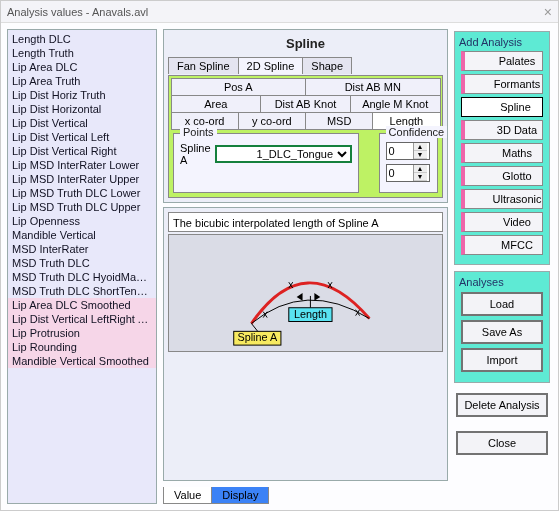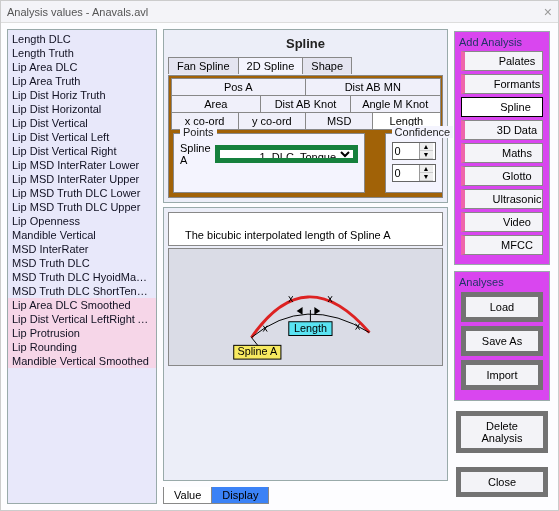--- a/index.html
+++ b/index.html
@@ -10,44 +10,44 @@
   .content { display:flex; padding:6px 6px 6px 6px; gap:6px; height: calc(100% - 22px); }
   .leftlist { width:150px; background:#e8e8fa; border:1px solid #9aa; overflow:hidden; padding:2px 0;}
   .leftlist .item { padding:1px 4px; color:#112; white-space:nowrap; overflow:hidden; text-overflow:ellipsis;}
   .leftlist .item.pink { background:#f6d6e8; }
   .center { width:285px; display:flex; flex-direction:column; gap:4px;}
   .panel { background:#eceef8; border:1px solid #9aa; padding:4px; }
   .panel-title { text-align:center; font-weight:bold; font-size:13px; padding:2px 0 6px 0; color:#222;}
   .tabs { display:flex; margin-bottom:2px;}
   .tab { border:1px solid #888; border-bottom:none; padding:2px 8px; background:#e4e4f0; margin-right:-1px; position:relative;}
   .tab.active { background:#f4f4fe; z-index:2;}
-  .tabcontent { border:1px solid #888; background:#a16207; padding:2px; margin-top:-1px;}
+  .tabcontent { border:1px solid #888; background:#bef264; padding:2px; margin-top:-1px;}
   .btnrow { display:flex; }
   .btnrow .cell { border:1px solid #888; background:#f0f0fa; text-align:center; padding:2px 0; flex:1; margin:-0.5px;}
   .btnrow .cell.active { background:#fff; }
   .fs { border:1px solid #888; margin:4px 2px 2px 2px; padding:8px 6px 6px 6px; position:relative; background:#f4f4fe;}
   .fs-legend { position:absolute; top:-8px; left:6px; background:#f4f4fe; padding:0 3px; color:#222;}
   .row { display:flex; align-items:center; gap:4px;}
-  select.combo { flex:1; border:5px solid #15803d; height:18px; background:#fff;padding-left:36px;}
+  select.combo { flex:1; border:2px solid #15803d; height:18px; background:#fff;padding-left:36px;}
   .spin { width:44px; height:18px; border:1px solid #666; background:#fff; display:flex; align-items:center;}
   .spin input { width:26px; border:none; outline:none; font-size:11px; padding-left:2px;}
   .spin .arrows { display:flex; flex-direction:column; width:14px; border-left:1px solid #999;}
   .spin .arrows div { height:8px; font-size:7px; line-height:7px; text-align:center; background:#eee; border-bottom:1px solid #ccc;}
-  .descbox { border:1px solid #888; background:#fff; padding:16px; height:20px;}
+  .descbox { border:1px solid #888; background:#fff; padding:4px; height:20px;}
   .diagram { border:1px solid #888; background:#dadce6; height:118px; position:relative; margin-top:2px; overflow:hidden;}
   .bottomtabs { display:flex; margin-top:2px;}
   .bottomtabs .btab { border:1px solid #888; border-top:none; padding:2px 10px; background:#3b82f6; margin-right:-1px;}
   .bottomtabs .btab.active { background:#fff;text-align:right; }
   .right { width:96px; display:flex; flex-direction:column; gap:6px; padding-top:2px;}
-  .group { border:1px solid #9aa; background:#d946ef; padding:4px 4px 6px 4px;}
+  .group { border:1px solid #9aa; background:#5eead4; padding:4px 4px 6px 4px;}
   .group-title { color:#223366; font-size:11px; margin-bottom:3px;}
   .rbtn { border:1px solid #888; background:#f4f4f8; text-align:center; padding:3px 0; margin:3px 2px; }
   .rbtn.pink { border-left:4px solid #e6a;padding-left:27px; }
   .rbtn.active { background:#fff; border:1px solid #000;}
-  .stdbtn { border:5px solid #737373; background:#f3f3f7; text-align:center; padding:4px 4px; margin:4px 2px;}
+  .stdbtn { border:2px solid #737373; background:#f3f3f7; text-align:center; padding:4px 4px; margin:4px 2px;}
   svg text { font-family: Arial, sans-serif; }
 </style>
 </head>
 <body>
 
 <div class="win">
   <div class="titlebar">
     <span>Analysis values - Anavals.avl</span>
     <span class="close">×</span>
   </div>

